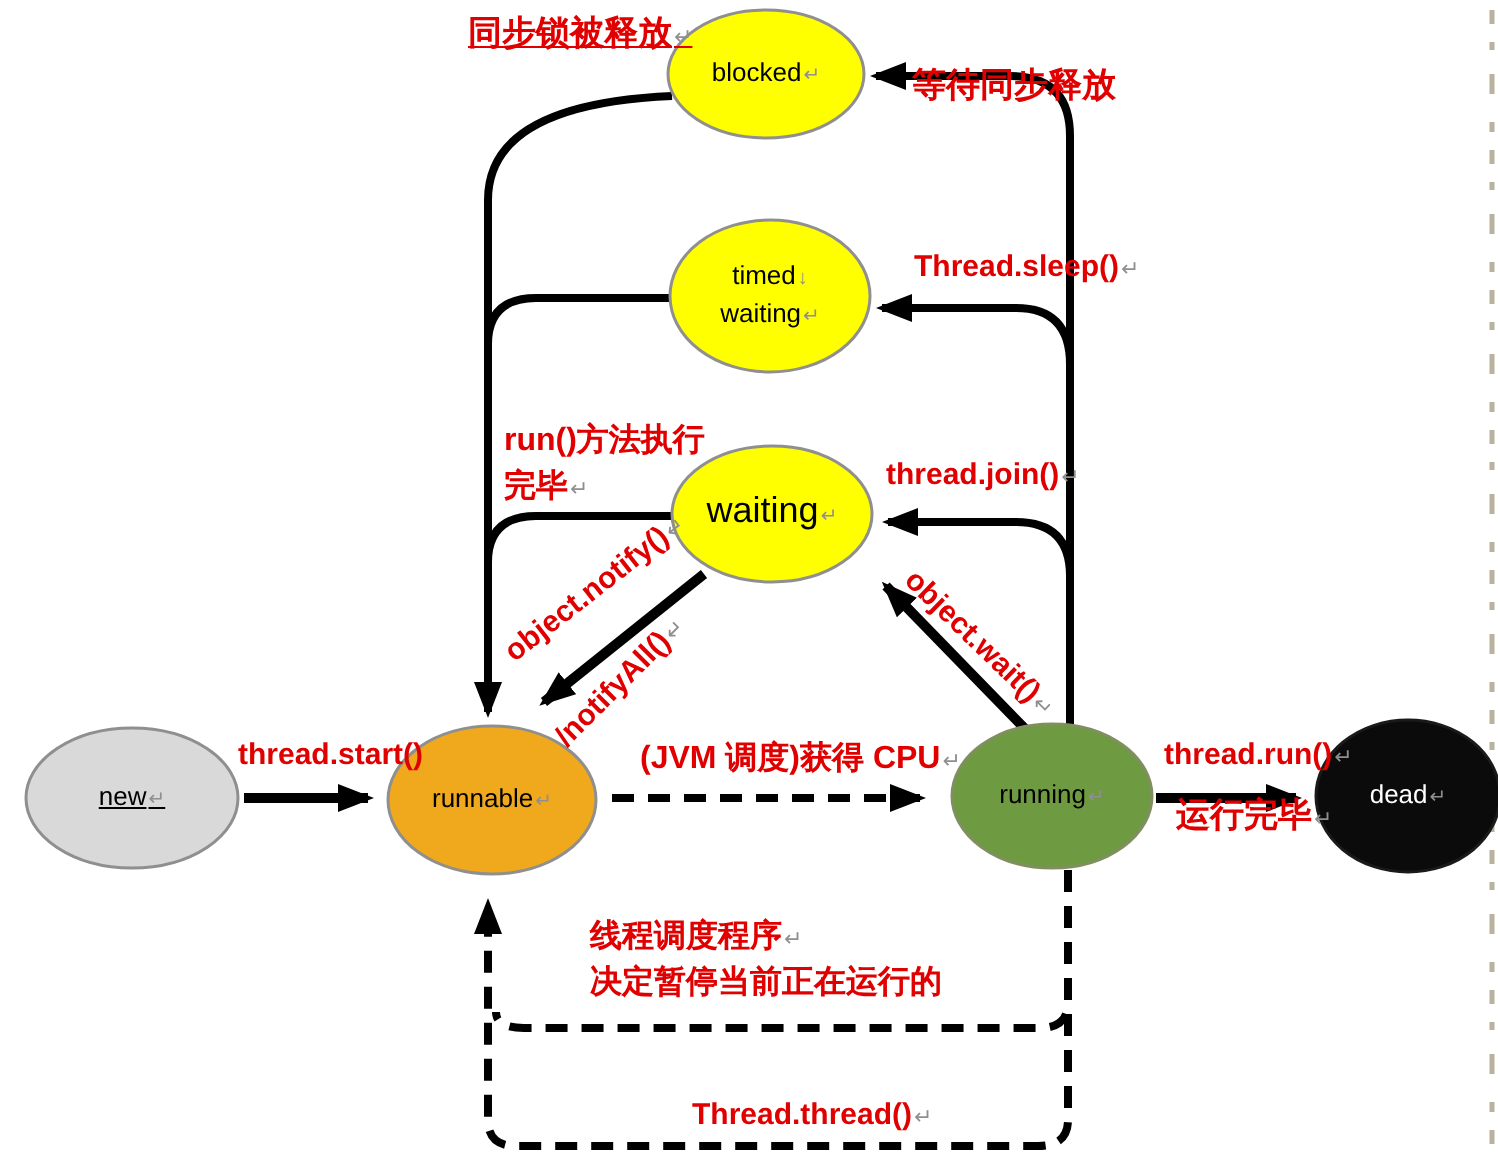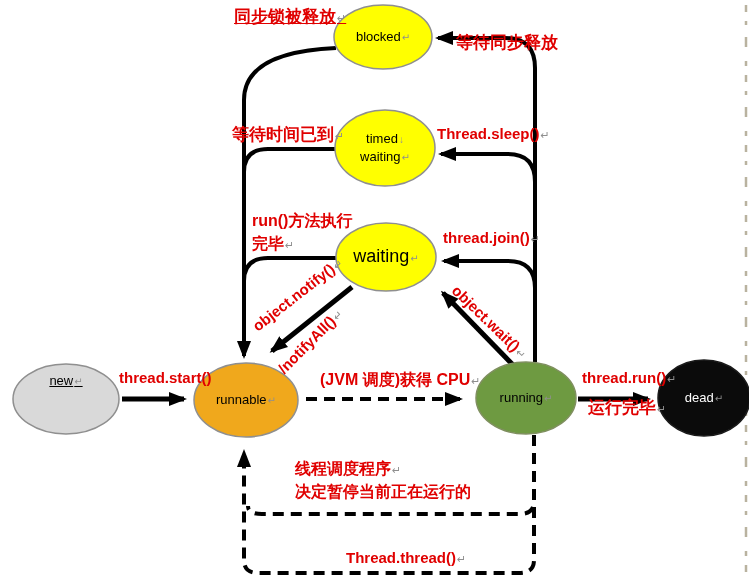--- a/index.html
+++ b/index.html
@@ -65,43 +65,40 @@
   <div class="state-label" style="left:383px;top:37px;">
     <span>blocked</span><span class="mark">↵</span>
   </div>
   <div class="state-label" style="left:385px;top:148px;">
     <div><span>timed</span><span class="mark">↓</span></div>
     <div><span>waiting</span><span class="mark">↵</span></div>
   </div>
   <div class="state-label big" style="left:386px;top:257px;">
     <span>waiting</span><span class="mark">↵</span>
   </div>
-  <div class="state-label" style="left:66px;top:381px;text-decoration:underline;">
+  <div class="state-label" style="left:66px;top:399px;text-decoration:underline;">
     <span>new</span><span class="mark">↵</span>
   </div>
   <div class="state-label" style="left:246px;top:400px;">
     <span>runnable</span><span class="mark">↵</span>
   </div>
   <div class="state-label" style="left:526px;top:398px;">
     <span>running</span><span class="mark">↵</span>
   </div>
   <div class="state-label inv" style="left:704px;top:398px;">
     <span>dead</span><span class="mark">↵</span>
   </div>
 
   <div class="lbl cn" style="left:234px;top:7px;text-decoration:underline;">
     <span>同步锁被释放</span><span class="mark">↵</span>
   </div>
   <div class="lbl cn" style="left:456px;top:8px;margin-top:25px;">
     <span>等待同步释放</span><span class="mark"></span>
   </div>
-  <div class="lbl cn" style="left:232px;top:125px;">
-    <span>等待时间已到</span><span class="mark">↵</span>
-  </div>
-  <div class="lbl code" style="left:437px;top:124px;">
+  <div class="lbl code" style="left:457px;top:124px;">
     <span>Thread.sleep()</span><span class="mark">↵</span>
   </div>
   <div class="lbl cn2" style="left:252px;top:210px;">
     <div><span>run()方法执行</span><span class="mark"></span></div>
     <div><span>完毕</span><span class="mark">↵</span></div>
   </div>
   <div class="lbl code" style="left:443px;top:228px;">
     <span>thread.join()</span><span class="mark">↵</span>
   </div>
   <div class="lbl code rot r38" style="left:255px;top:318px;">

